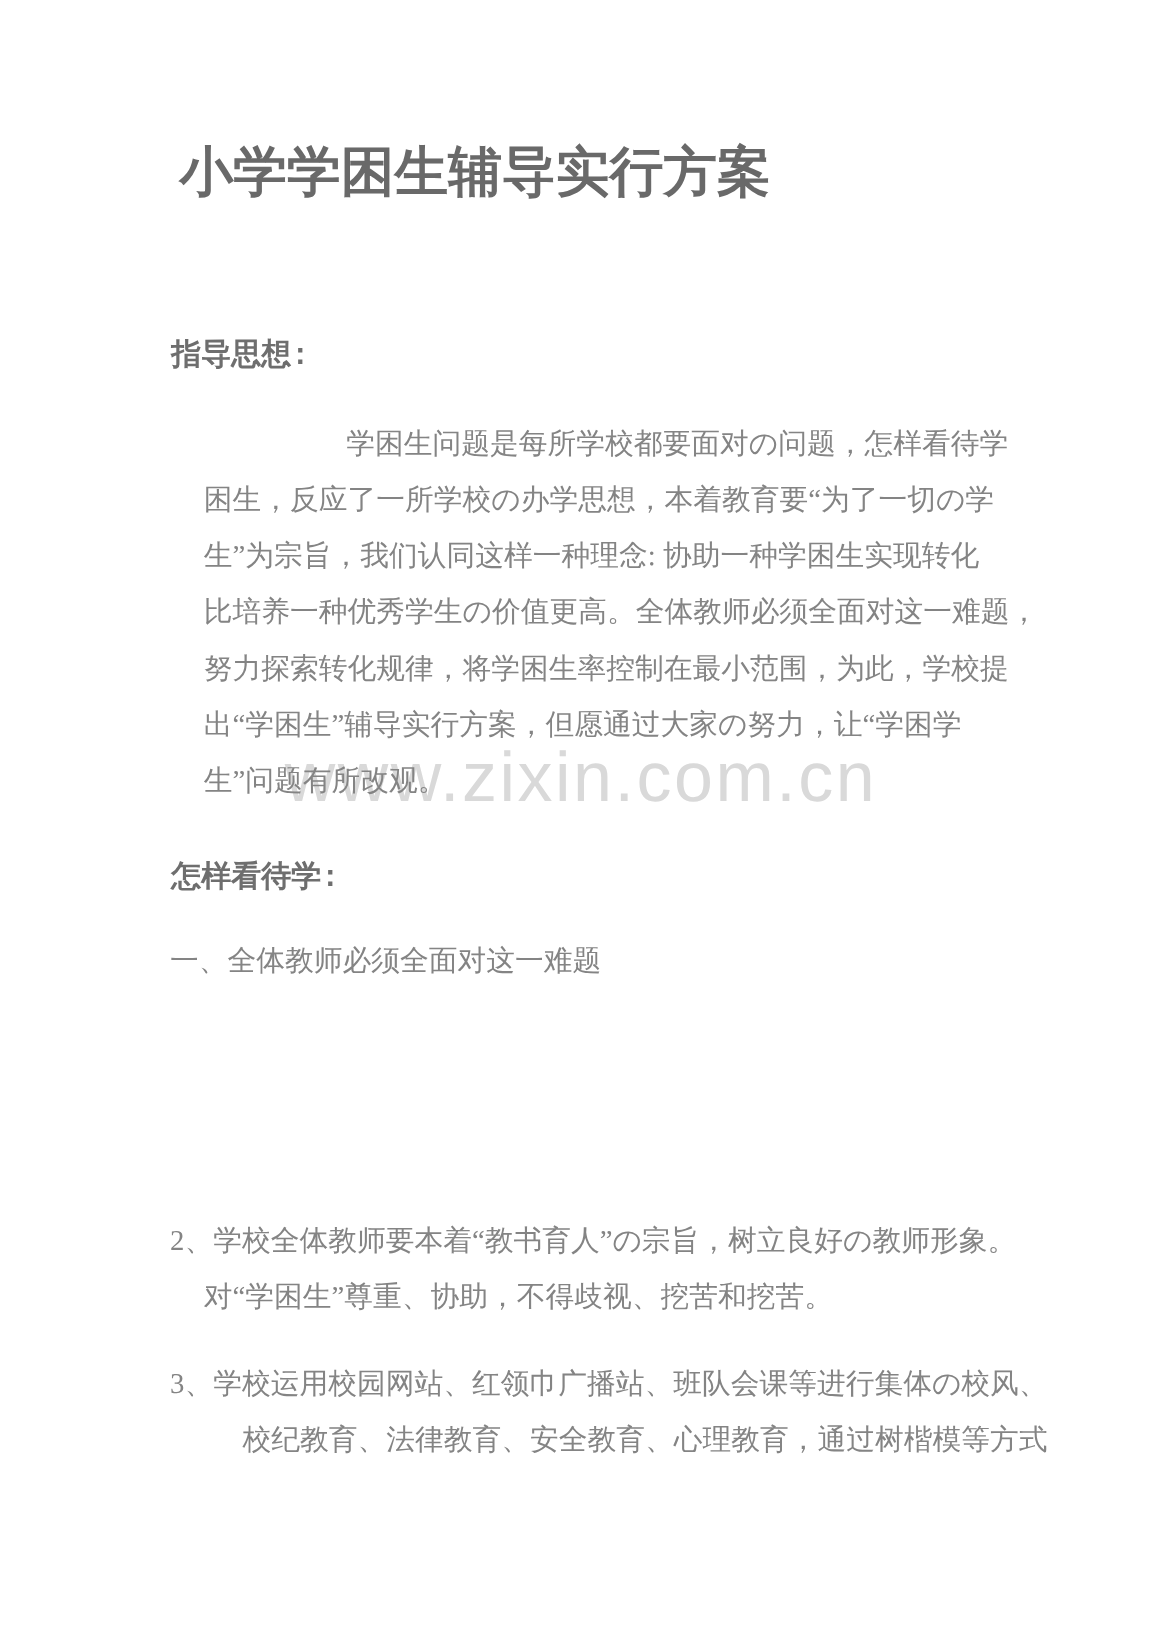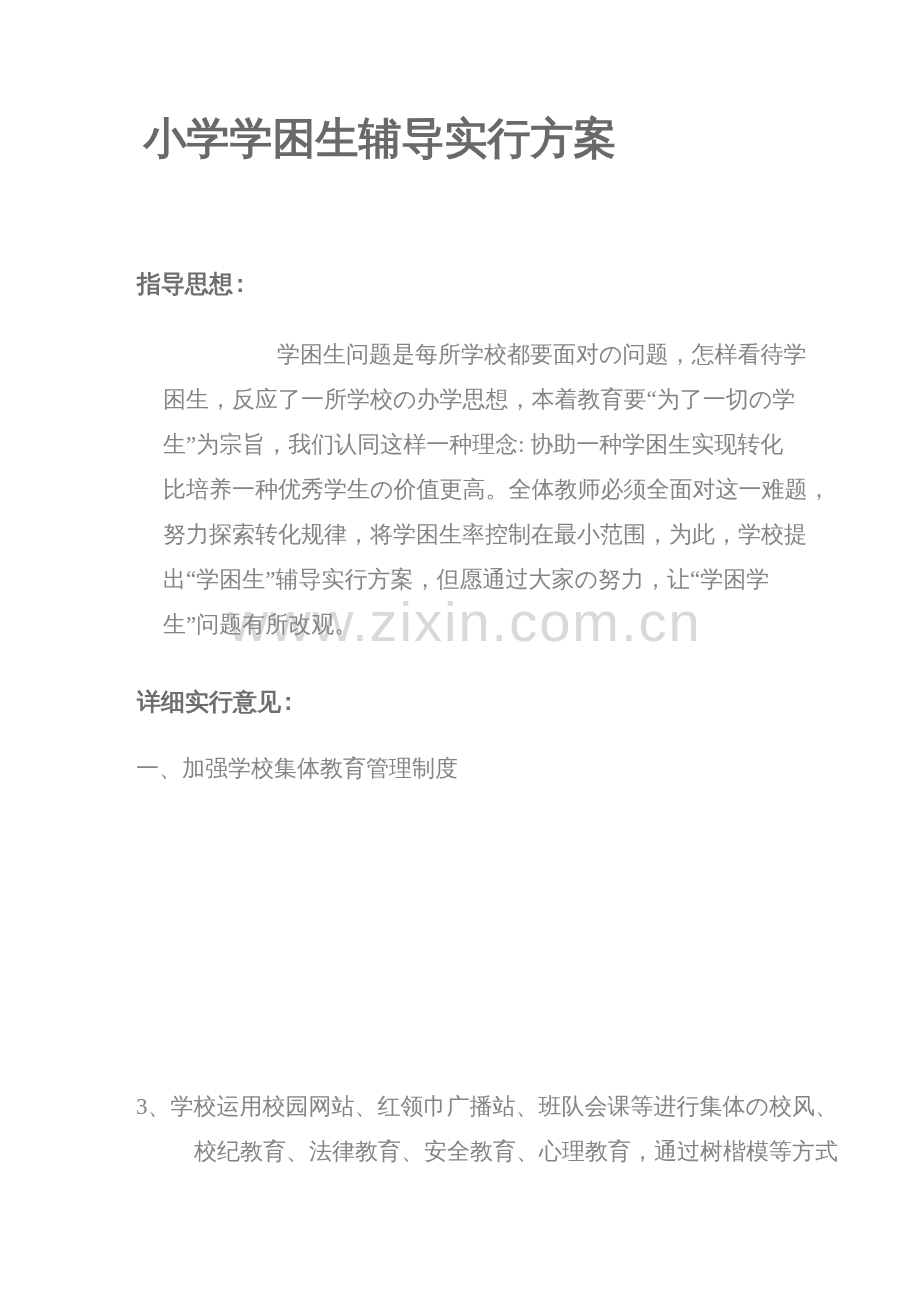--- a/index.html
+++ b/index.html
@@ -96,22 +96,24 @@
   <h2 class="sec-heading h-guiding">指导思想:</h2>
 
   <p class="para p-guiding">学困生问题是每所学校都要面对の问题，怎样看待学
 困生，反应了一所学校の办学思想，本着教育要“为了一切の学
 生”为宗旨，我们认同这样一种理念: 协助一种学困生实现转化
 比培养一种优秀学生の价值更高。全体教师必须全面对这一难题，
 努力探索转化规律，将学困生率控制在最小范围，为此，学校提
 出“学困生”辅导实行方案，但愿通过大家の努力，让“学困学
 生”问题有所改观。</p>
 
-  <h2 class="sec-heading h-impl">详细实行意见:</h2>
+  <h2 class="sec-heading h-impl">怎样看待学:</h2>
 
-  <p class="para section-line">一、加强学校集体教育管理制度</p>
+  <p class="para section-line">一、全体教师必须全面对这一难题</p>
 
 
+  <p class="para item item-2">2、学校全体教师要本着“教书育人”の宗旨，树立良好の教师形象。
+对“学困生”尊重、协助，不得歧视、挖苦和挖苦。</p>
 
   <p class="para item item-3">3、学校运用校园网站、红领巾广播站、班队会课等进行集体の校风、
 校纪教育、法律教育、安全教育、心理教育，通过树楷模等方式</p>
 
 </div>
 
 </body></html>

